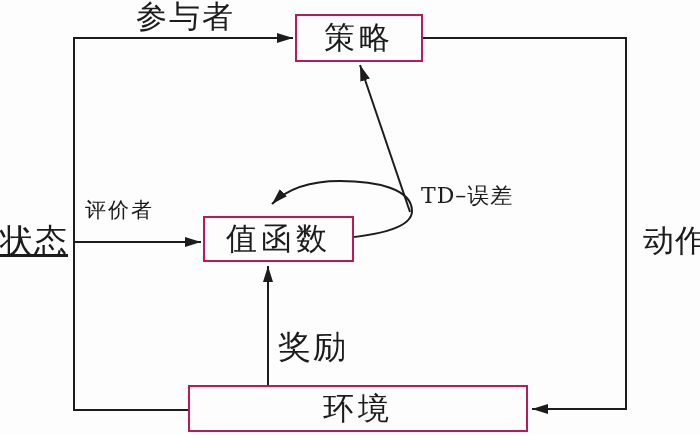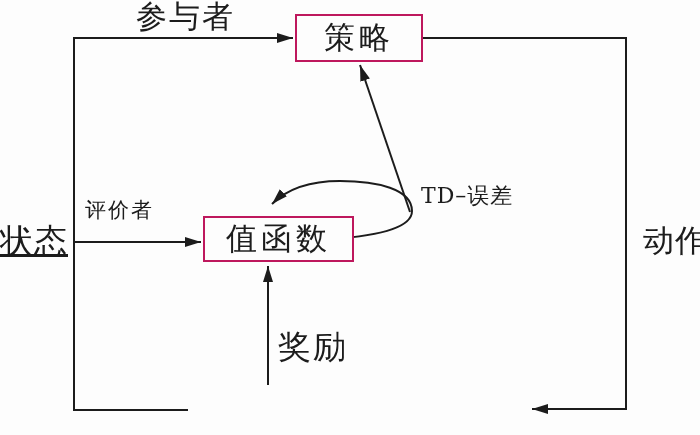--- a/index.html
+++ b/index.html
@@ -75,20 +75,23 @@
   </svg>
 
   <div class="node node-policy">
     <span>策略</span>
   </div>
 
   <div class="node node-value">
     <span>值函数</span>
   </div>
 
+  <div class="node node-env">
+    <span>环境</span>
+  </div>
 
   <div class="edge-label label-actor">参与者</div>
 
   <div class="edge-label label-critic">评价者</div>
 
   <div class="edge-label label-state">状态</div>
 
   <div class="edge-label label-action">动作</div>
 
   <div class="edge-label label-reward">奖励</div>

